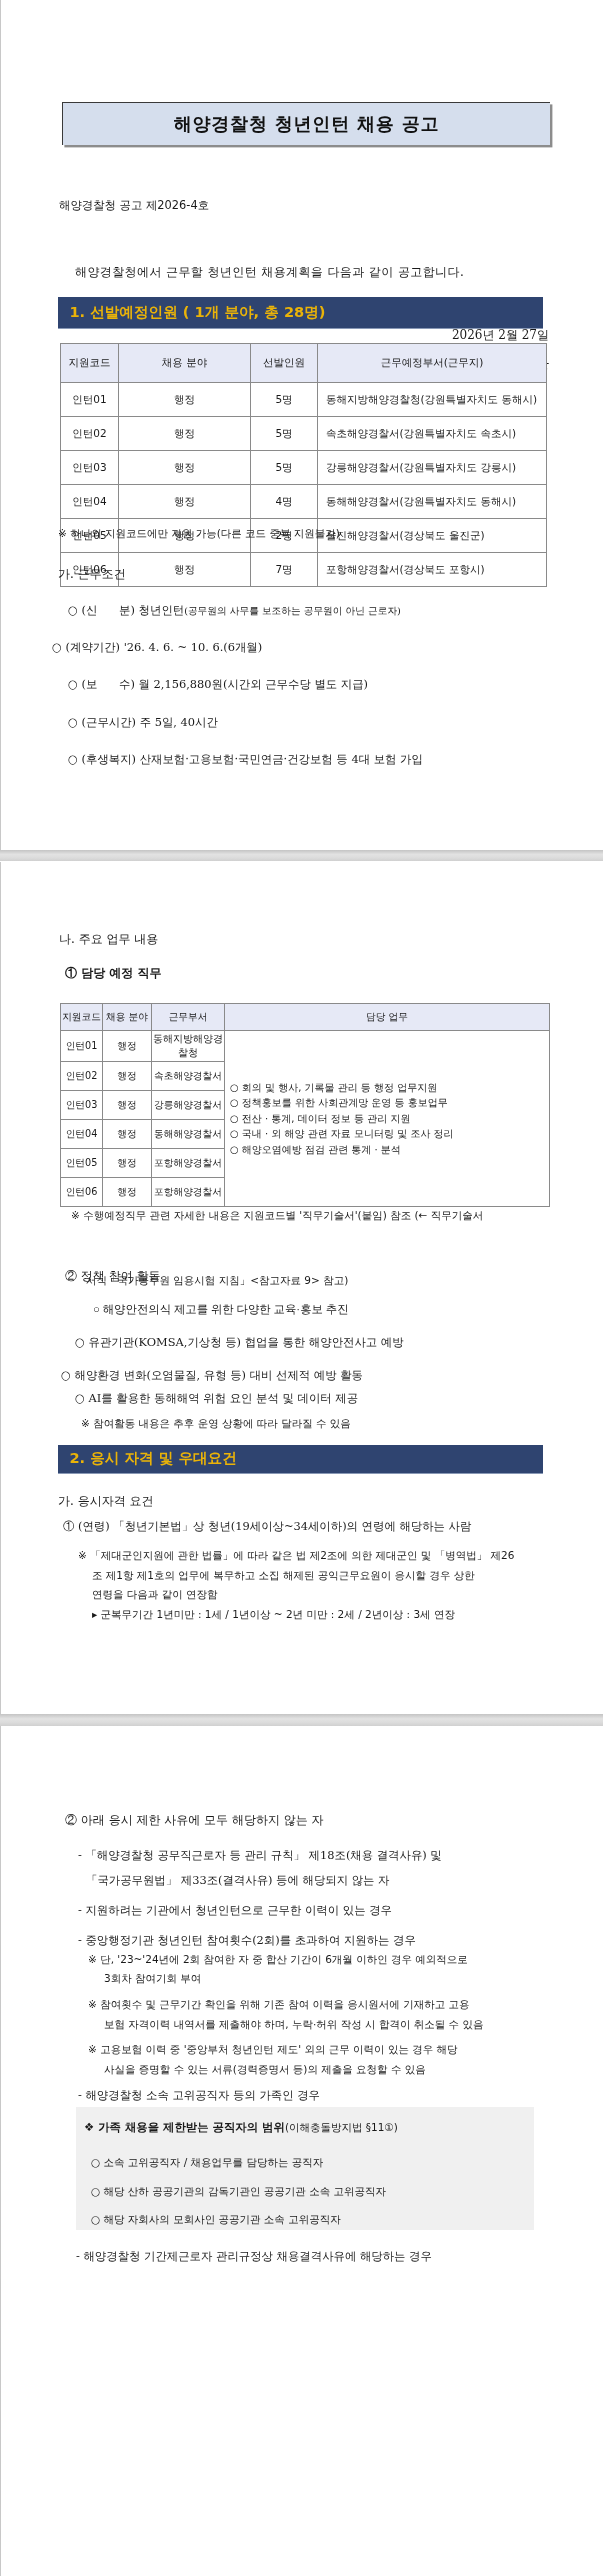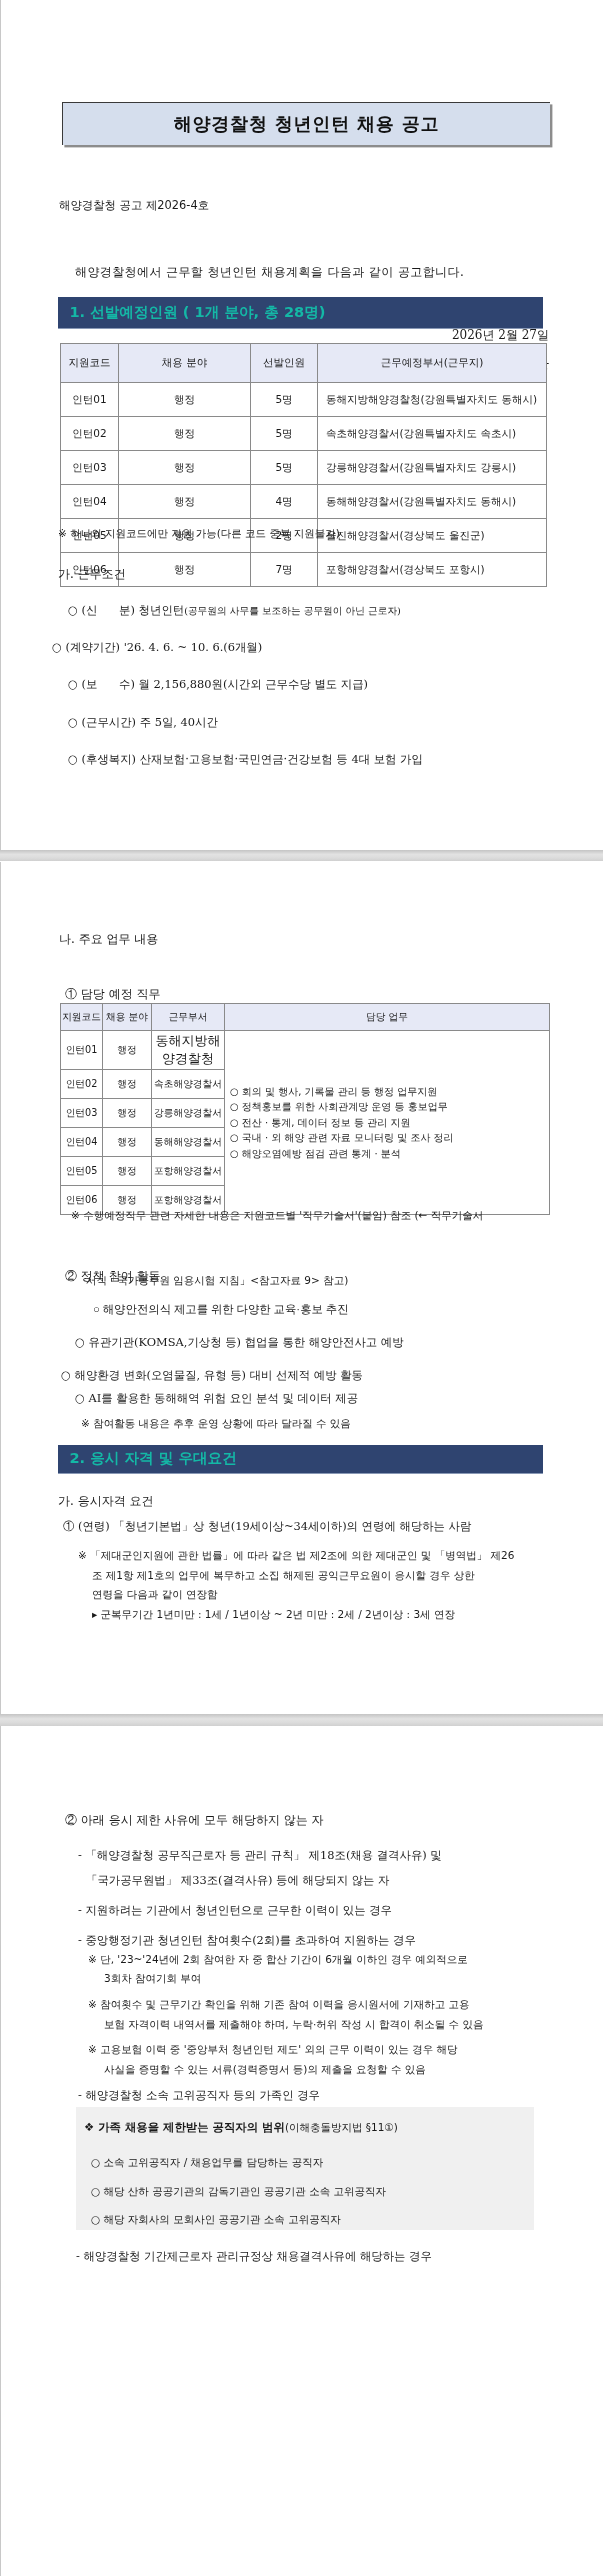--- a/index.html
+++ b/index.html
@@ -23,21 +23,21 @@
 
   .title-box {
     position: absolute; left: 62px; top: 102px; width: 487px; height: 42px;
     background: #d5deed; border-top: 0.8px solid #3a3a3a; border-left: 0.8px solid #3a3a3a;
     box-shadow: 2.4px 2.4px 0 #8c8c8c;
     display: flex; align-items: center; justify-content: center;
     font-weight: bold; font-size: 18px; color: #111; letter-spacing: 0.8px;
   }
   .band {
     position: absolute; left: 58px; width: 485px; height: 31px;
-    background: #2f4470; color: #14b8a6; font-weight: bold; font-size: 14.6px;
+    background: #2f4470; color: #eab308; font-weight: bold; font-size: 14.6px;
     display: flex; align-items: center; padding-left: 11.4px; box-sizing: border-box;
     box-shadow: 0 0.8px 0 #6c7fa3;
   }
   table { border-collapse: collapse; position: absolute; table-layout: fixed; }
   td, th { border: 0.8px solid #8a8a8a; text-align: center; font-weight: normal; }
   th { background: #e6e9f6; }
   .t1 { left: 60px; top: 343px; width: 487px; border: 1.6px solid #111; font-size: 10.5px; }
   .t1 th { height: 36px; }
   .t1 td { height: 31px; }
   .t1 td.dept { text-align: left; padding-left: 8px; }
@@ -145,42 +145,42 @@
 <div class="abs serif fs14" style="left:68px; top:715px;text-align:center;">
   <span>○ (근무시간)</span>
   <span>주 5일, 40시간</span>
 </div>
 <div class="abs serif fs14" style="left:68px; top:752px;">
   <span>○ (후생복지)</span>
   <span>산재보험·고용보험·국민연금·건강보험 등 4대 보험 가입</span>
 </div>
 
 <div class="abs serif fs15" style="left:59px; top:931px;">나. 주요 업무 내용</div>
-<div class="abs serif fs15" style="left:65px; top:986px;">① 담당 예정 직무</div>
+<div class="abs serif fs15" style="left:65px; top:965px;font-weight:bold;">① 담당 예정 직무</div>
 
 <table class="t2 sans">
   <colgroup>
       <col style="width:42px">
       <col style="width:49px">
       <col style="width:73px">
       <col>
     </colgroup>
   <thead>
     <tr>
       <th>지원코드</th>
       <th>채용 분야</th>
       <th>근무부서</th>
       <th>담당 업무</th>
     </tr>
   </thead>
   <tbody>
     <tr>
       <td>인턴01</td>
       <td>행정</td>
-      <td style="font-size:13px;">동해지방해양경찰청</td>
+      <td style="font-size:10px;">동해지방해양경찰청</td>
       <td class="duties" rowspan="6">
         <div>○ 회의 및 행사, 기록물 관리 등 행정 업무지원</div>
         <div>○ 정책홍보를 위한 사회관계망 운영 등 홍보업무</div>
         <div>○ 전산 · 통계, 데이터 정보 등 관리 지원</div>
         <div>○ 국내 · 외 해양 관련 자료 모니터링 및 조사 정리</div>
         <div>○ 해양오염예방 점검 관련 통계 · 분석</div>
       </td>
     </tr>
     <tr>
       <td>인턴02</td>

